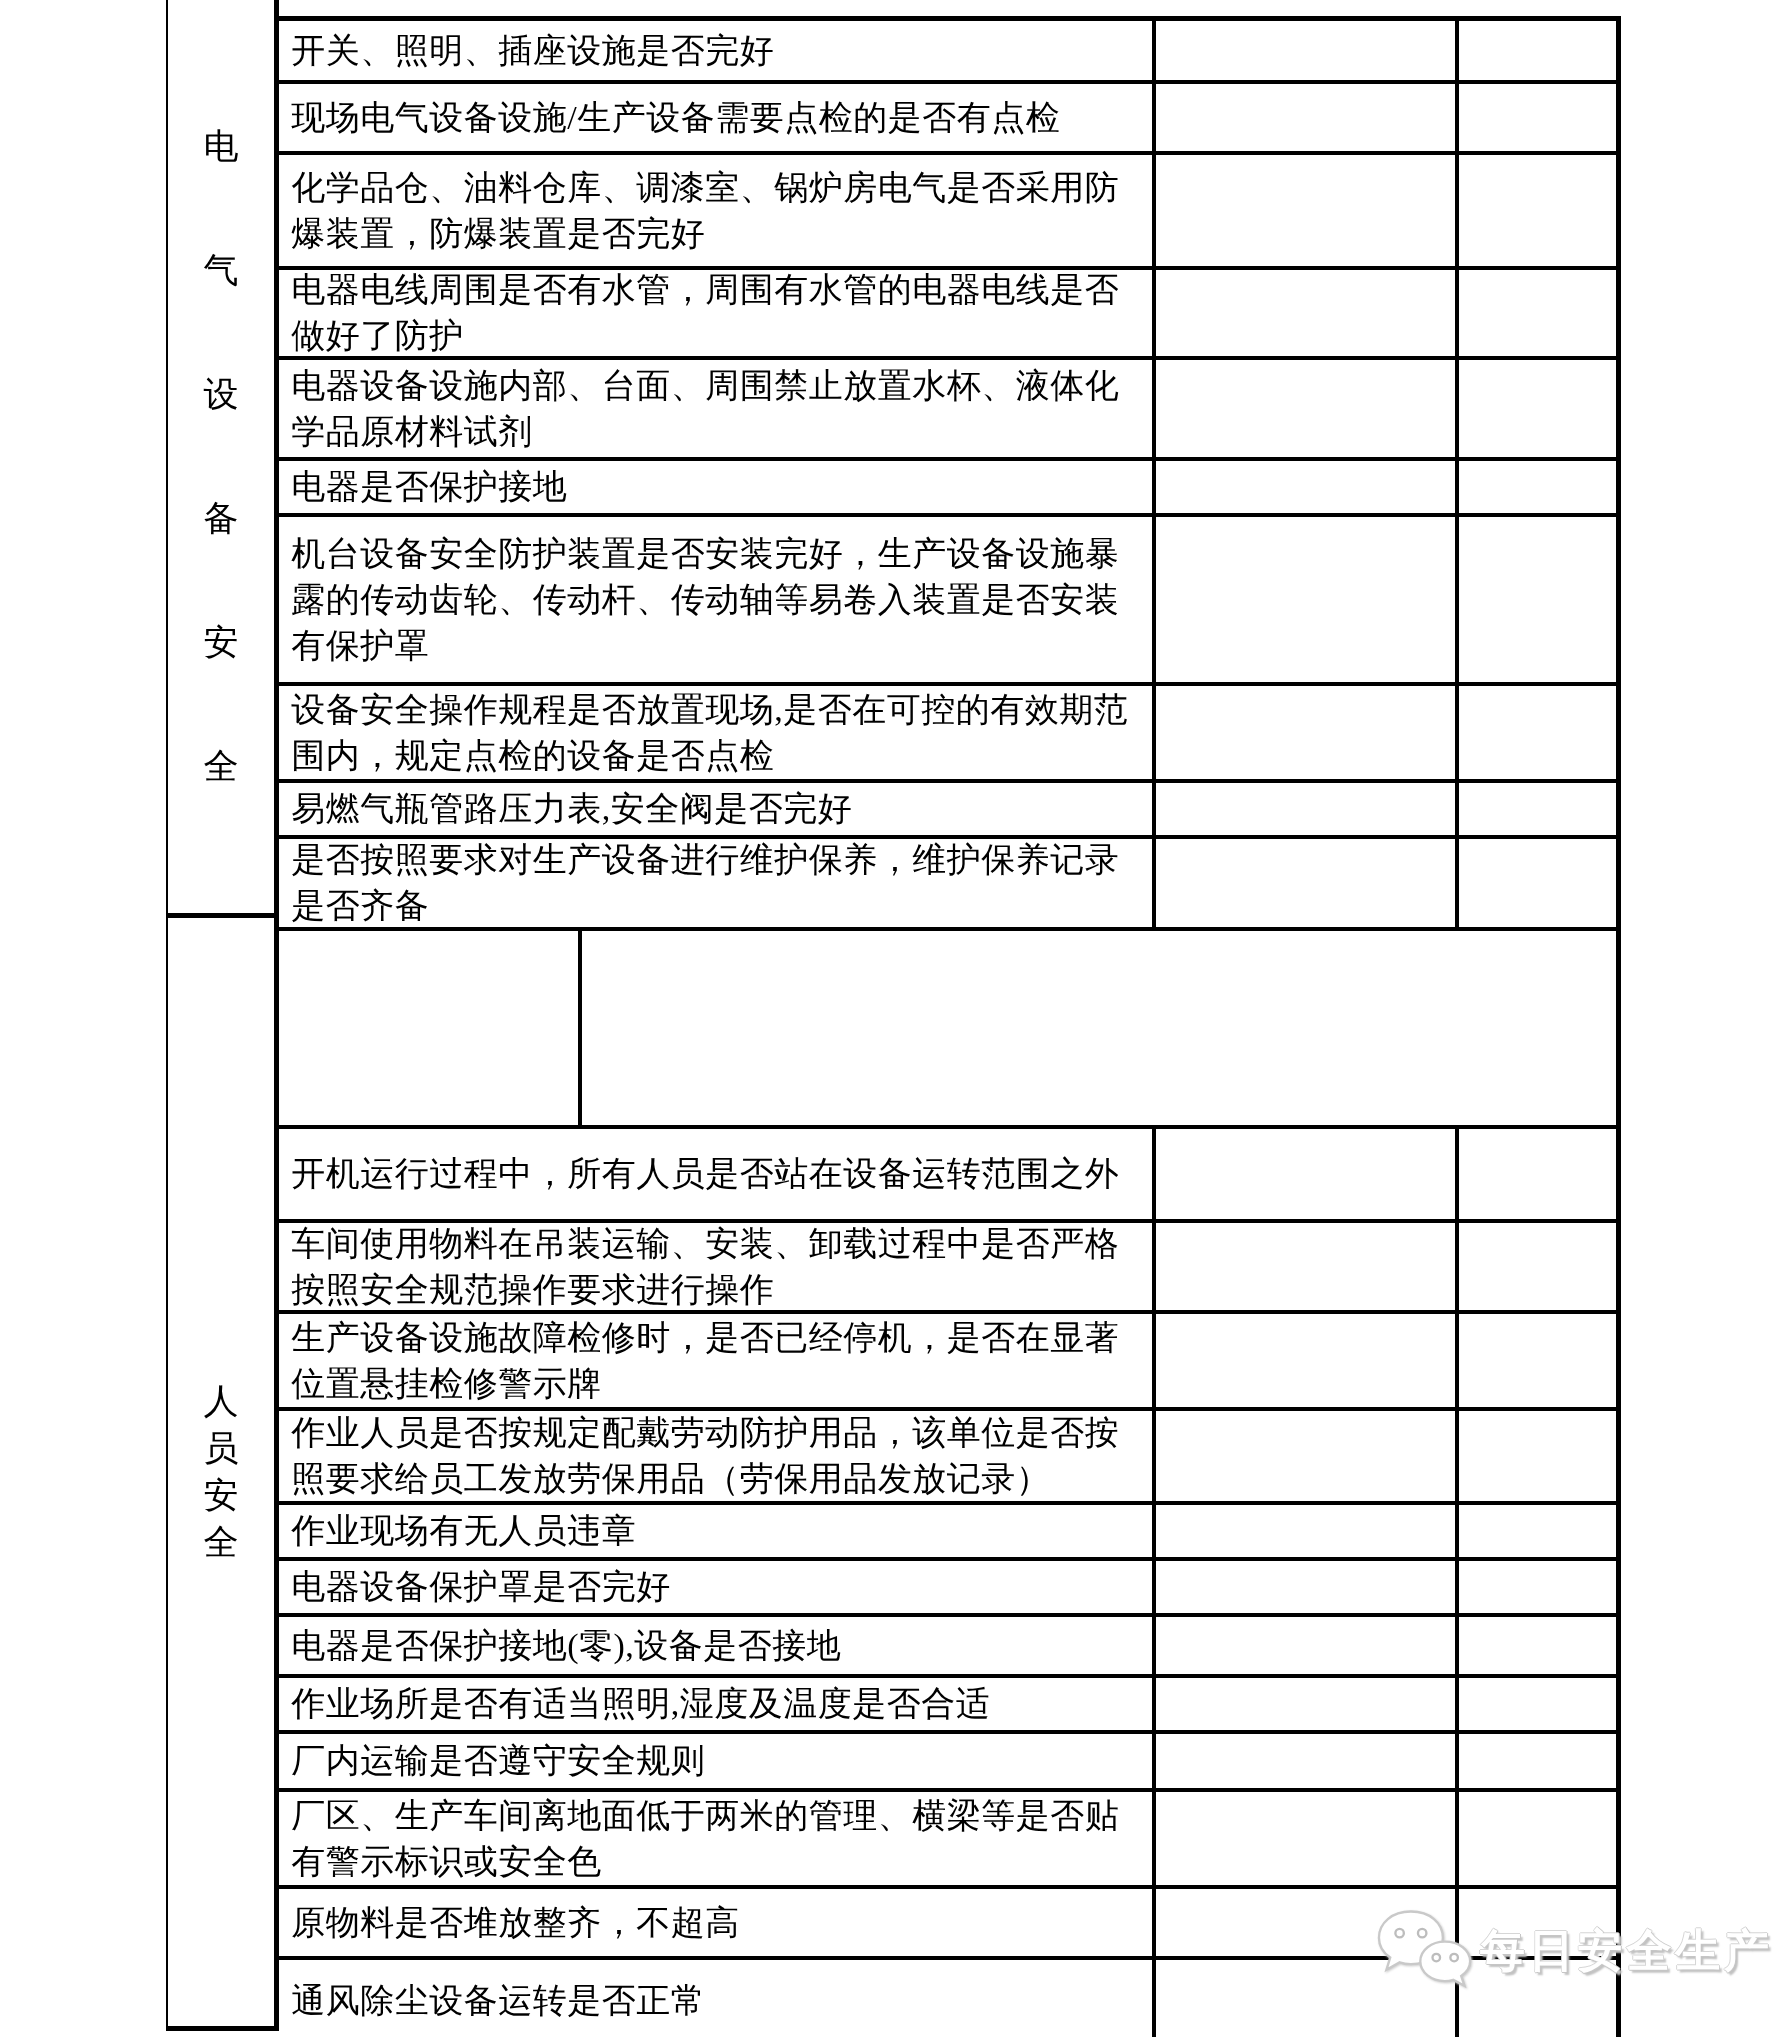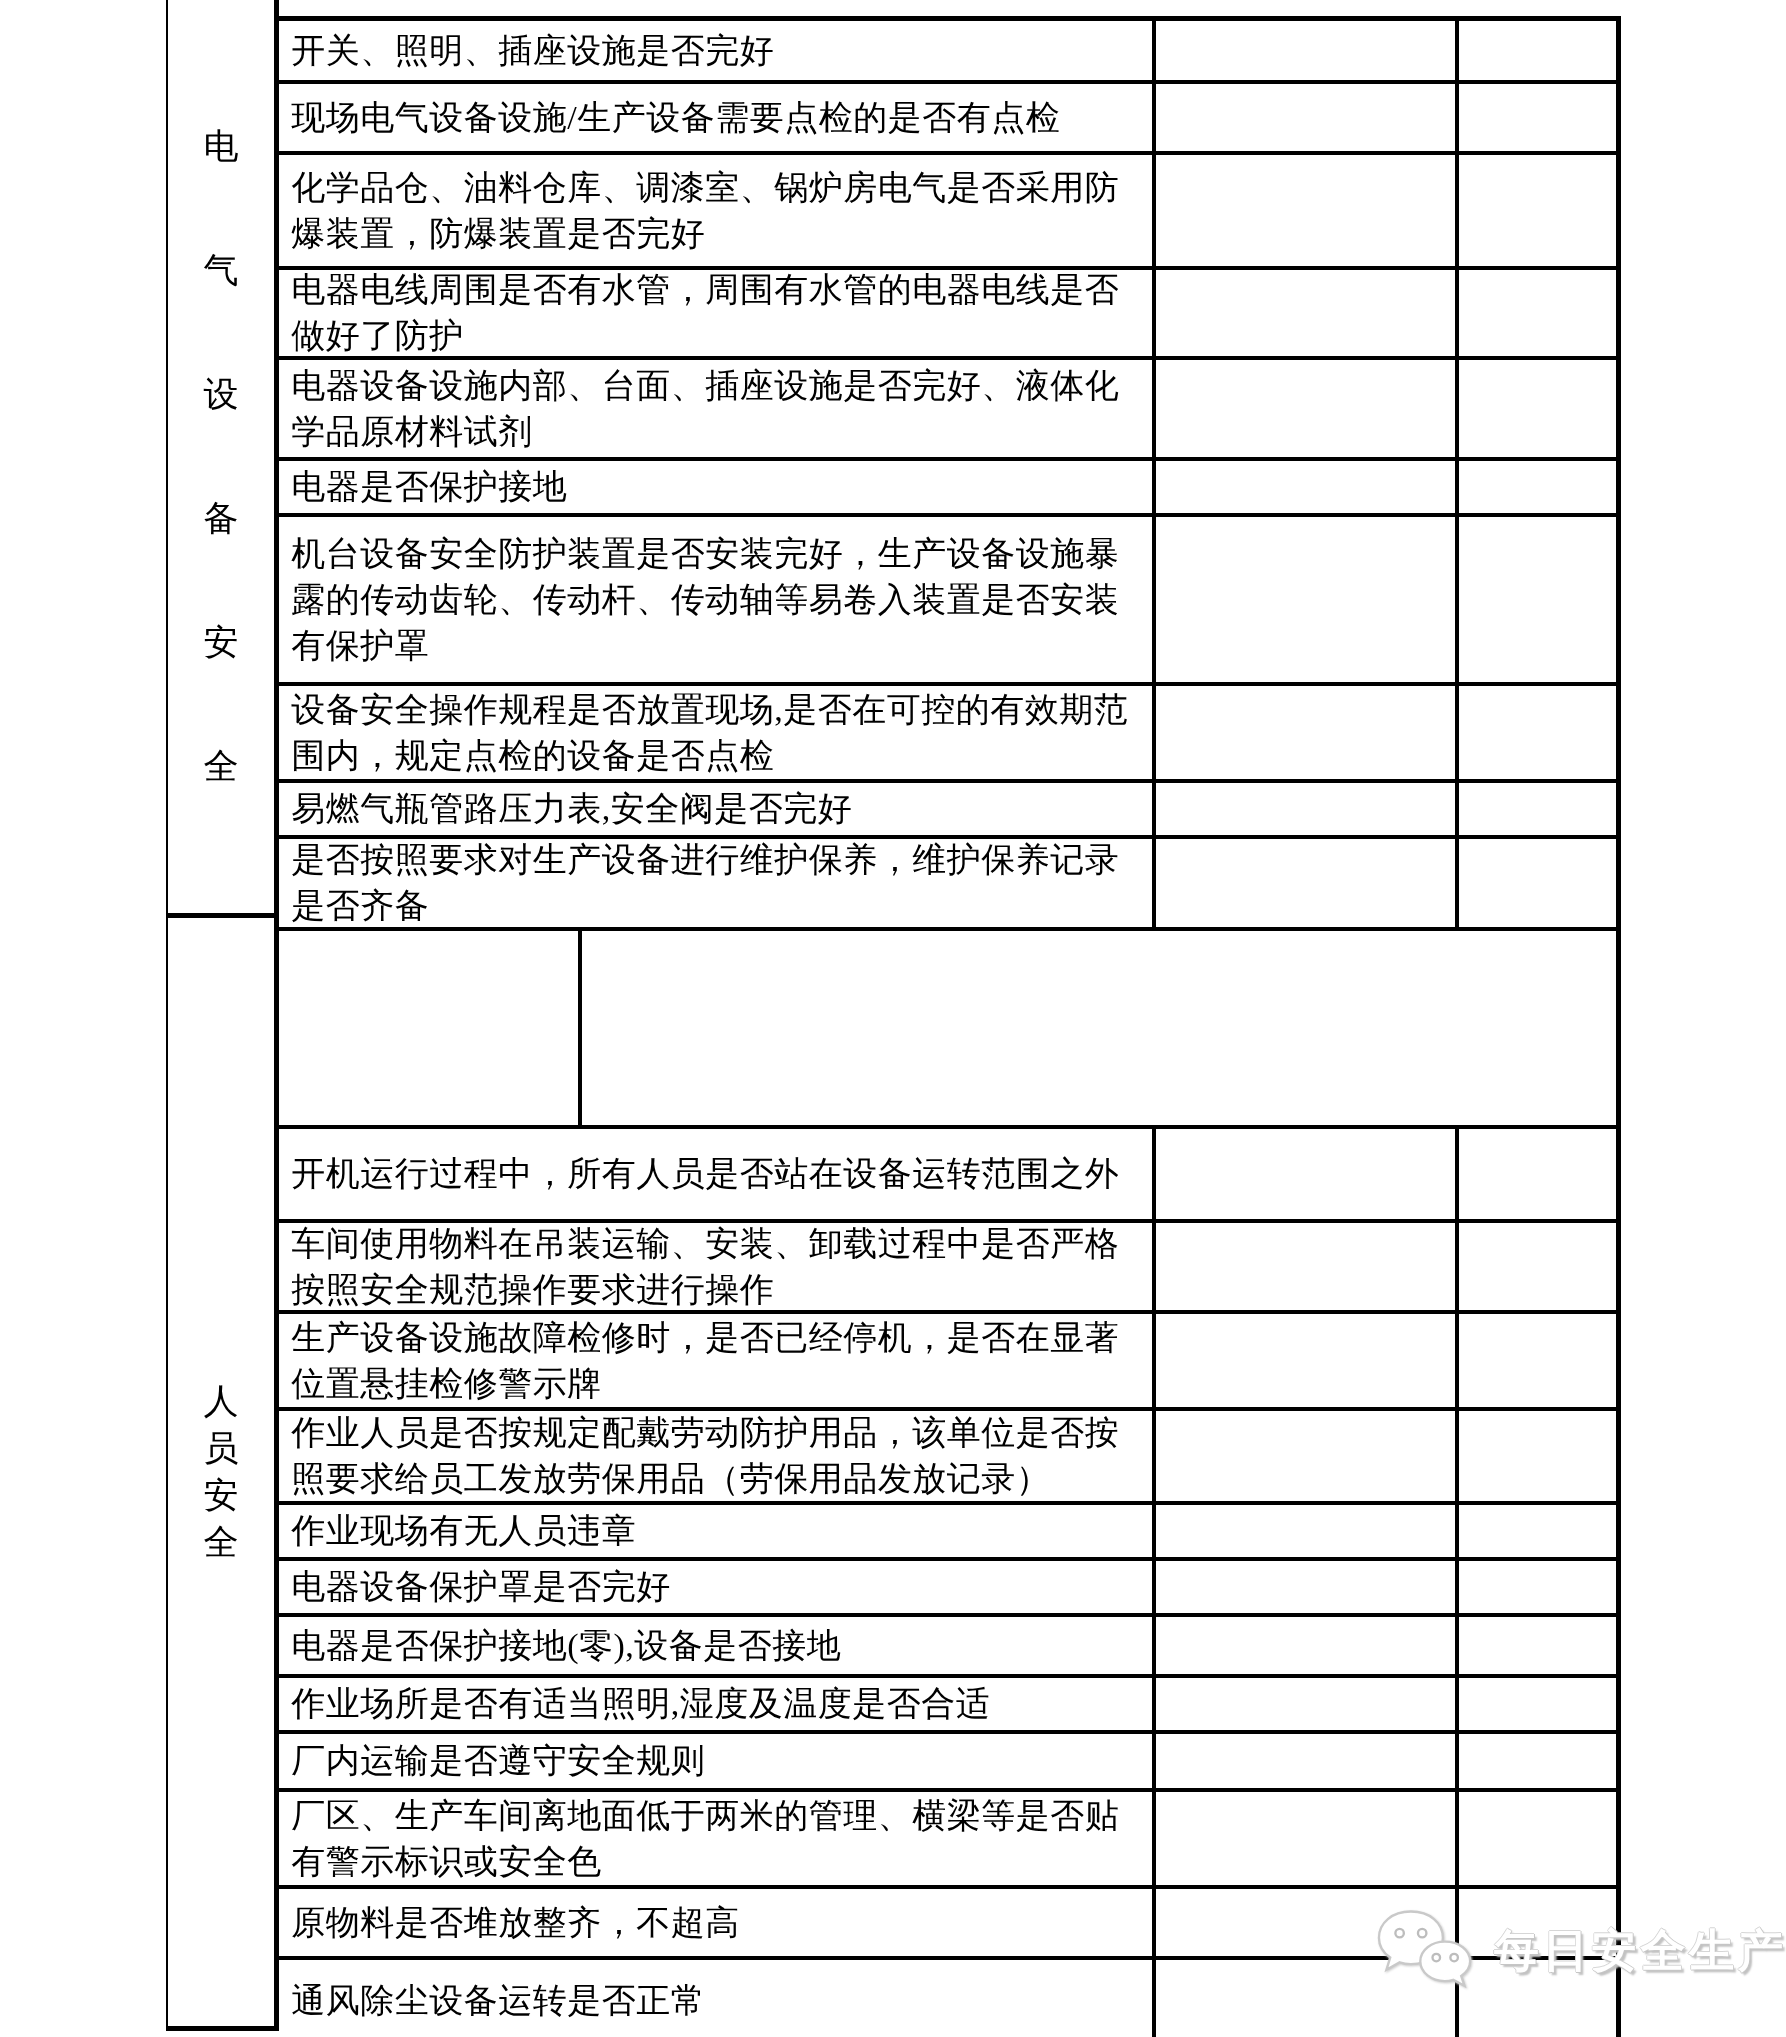--- a/index.html
+++ b/index.html
@@ -65,21 +65,21 @@
   .c-4{flex:1;}
 
   
   .watermark{
     position:absolute;left:1373px;top:1904px;
     display:flex;align-items:center;
     z-index:5;
   }
   .wm-logo{filter:drop-shadow(1.9px 1.9px 0.9px #cccccc);flex-shrink:0;}
   .wm-text{
-    margin-left:17px;
+    margin-left:3px;
     font-size:45px;font-weight:bold;
     letter-spacing:3.8px;
     color:#ffffff;
     white-space:nowrap;
     text-shadow:
       0.9px 0 0 #c6c6c6, -0.9px 0 0 #d6d6d6,
       0 0.9px 0 #c6c6c6, 0 -0.9px 0 #d6d6d6,
       2.8px 2.8px 1.9px #c2c2c2;
   }
 </style>
@@ -128,21 +128,21 @@
           <div class="cell c-item">化学品仓、油料仓库、调漆室、锅炉房电气是否采用防爆装置，防爆装置是否完好</div>
           <div class="cell c-3"></div>
           <div class="cell c-4"></div>
         </div>
         <div class="row" style="height:90px">
           <div class="cell c-item">电器电线周围是否有水管，周围有水管的电器电线是否做好了防护</div>
           <div class="cell c-3"></div>
           <div class="cell c-4"></div>
         </div>
         <div class="row" style="height:101px">
-          <div class="cell c-item">电器设备设施内部、台面、插座设施是否完好、液体化学品原材料试剂</div>
+          <div class="cell c-item">电器设备设施内部、台面、周围禁止放置水杯、液体化学品原材料试剂</div>
           <div class="cell c-3"></div>
           <div class="cell c-4"></div>
         </div>
         <div class="row" style="height:56px">
           <div class="cell c-item">电器是否保护接地</div>
           <div class="cell c-3"></div>
           <div class="cell c-4"></div>
         </div>
         <div class="row" style="height:169px">
           <div class="cell c-item">机台设备安全防护装置是否安装完好，生产设备设施暴露的传动齿轮、传动杆、传动轴等易卷入装置是否安装有保护罩</div>

